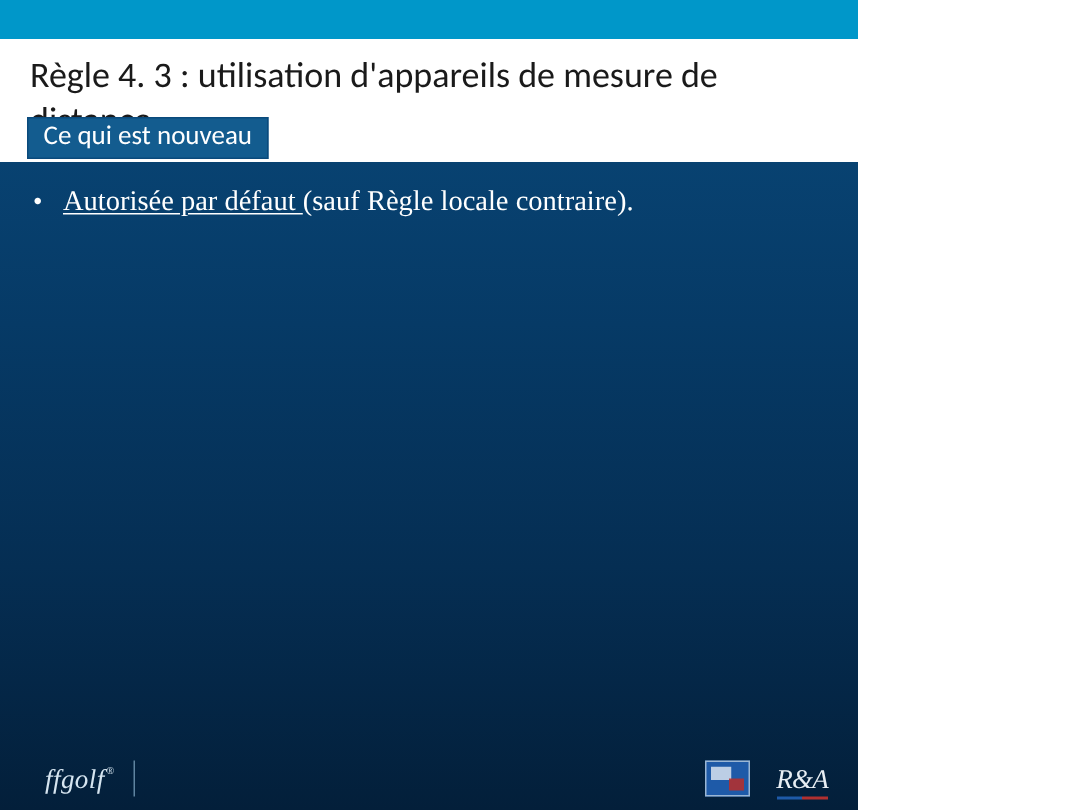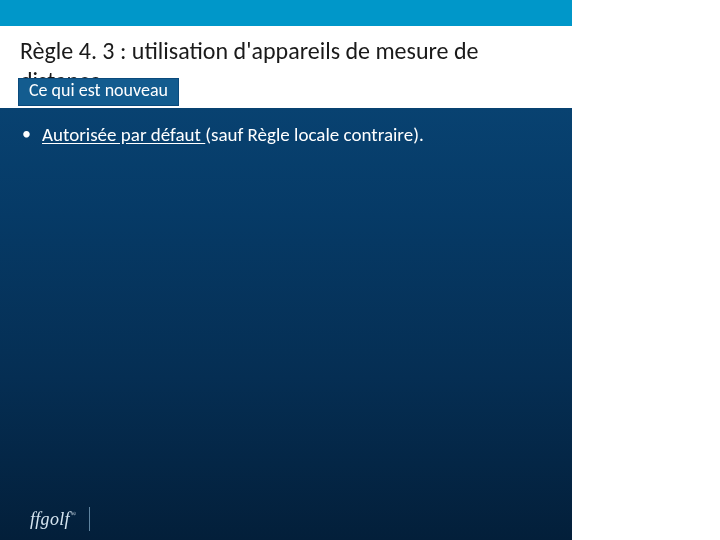--- a/index.html
+++ b/index.html
@@ -41,21 +41,21 @@
     line-height: 1.2;
   }
   .body {
     position: absolute;
     top: 122px;
     left: 20px;
     right: 30px;
     color: #ffffff;
     font-size: 19px;
   }
-  .body ul { list-style: none; }
+  .body ul { list-style: none; font-family: Liberation Serif, serif; }
   .body li { position: relative; padding-left: 22px; line-height: 1.35; }
   .body li::before {
     content: "•";
     position: absolute;
     left: 2px;
     top: 0;
     color: #ffffff;
     font-size: 18px;
   }
   .underline { text-decoration: underline; text-underline-offset: 2px; }
@@ -162,14 +162,18 @@
         <span class="underline">Autorisée par défaut </span><span>(sauf Règle locale contraire).</span>
       </li>
     </ul>
   </div>
 
   <div class="footer">
     <div class="footer-left">
       <span class="ffgolf">ffgolf</span>
       <span class="vdiv"></span>
     </div>
+    <div class="footer-right">
+      <span class="usga-badge"></span>
+      <span class="ra-logo">R&amp;A</span>
+    </div>
   </div>
 </div>
 
 </body></html>

